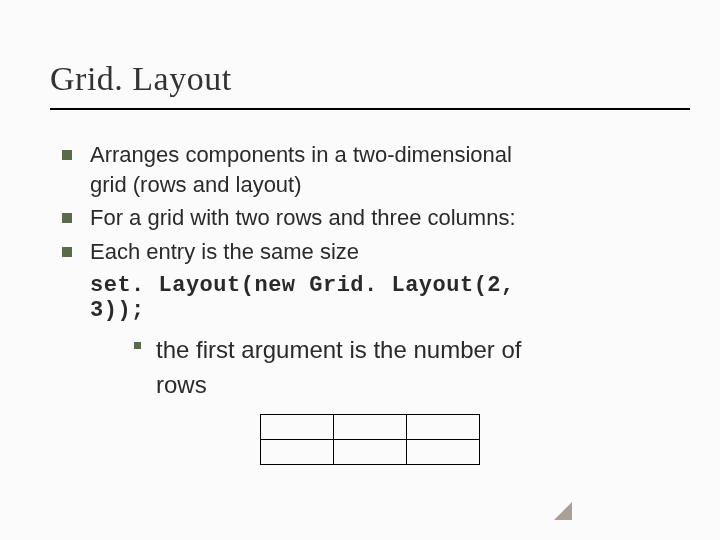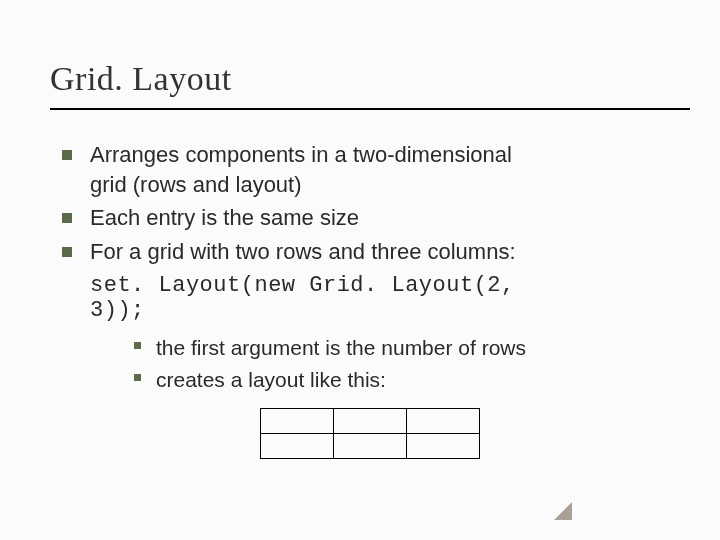--- a/index.html
+++ b/index.html
@@ -53,30 +53,31 @@
     width: 10px;
     height: 10px;
     background: #5a6b4a;
     border: 0;
   }
   .code-line {
     font-family: "Courier New", Courier, monospace;
     font-size: 22px;
     margin: 6px 0 10px 40px;
     letter-spacing: 0.5px;
+    font-weight: bold;
   }
   ul.level2 {
     list-style: none;
     padding: 0;
     margin: 0 0 0 80px;
   }
   ul.level2 > li {
     position: relative;
     padding-left: 26px;
-    font-size: 21px;
+    font-size: 24px;
     line-height: 1.45;
     margin-bottom: 2px;
   }
   ul.level2 > li::before {
     content: "";
     position: absolute;
     left: 4px;
     top: 9px;
     width: 7px;
     height: 7px;
@@ -105,29 +106,28 @@
 </head>
 <body>
 
 <div class="slide">
 
   <div class="title">Grid. Layout</div>
   <div class="title-underline"></div>
 
   <ul class="level1">
     <li>Arranges components in a two-dimensional grid (rows and layout)</li>
+    <li>For a grid with two rows and three columns:</li>
     <li>Each entry is the same size</li>
-    <li>For a grid with two rows and three columns:</li>
   </ul>
 
   <div class="code-line">set. Layout(new Grid. Layout(2, 3));</div>
 
   <ul class="level2">
     <li>the first argument is the number of rows</li>
-    <li>creates a layout like this:</li>
   </ul>
 
   <table class="grid-demo">
     <tbody>
         <tr>
       <td></td>
       <td></td>
       <td></td>
     </tr>
     <tr>

